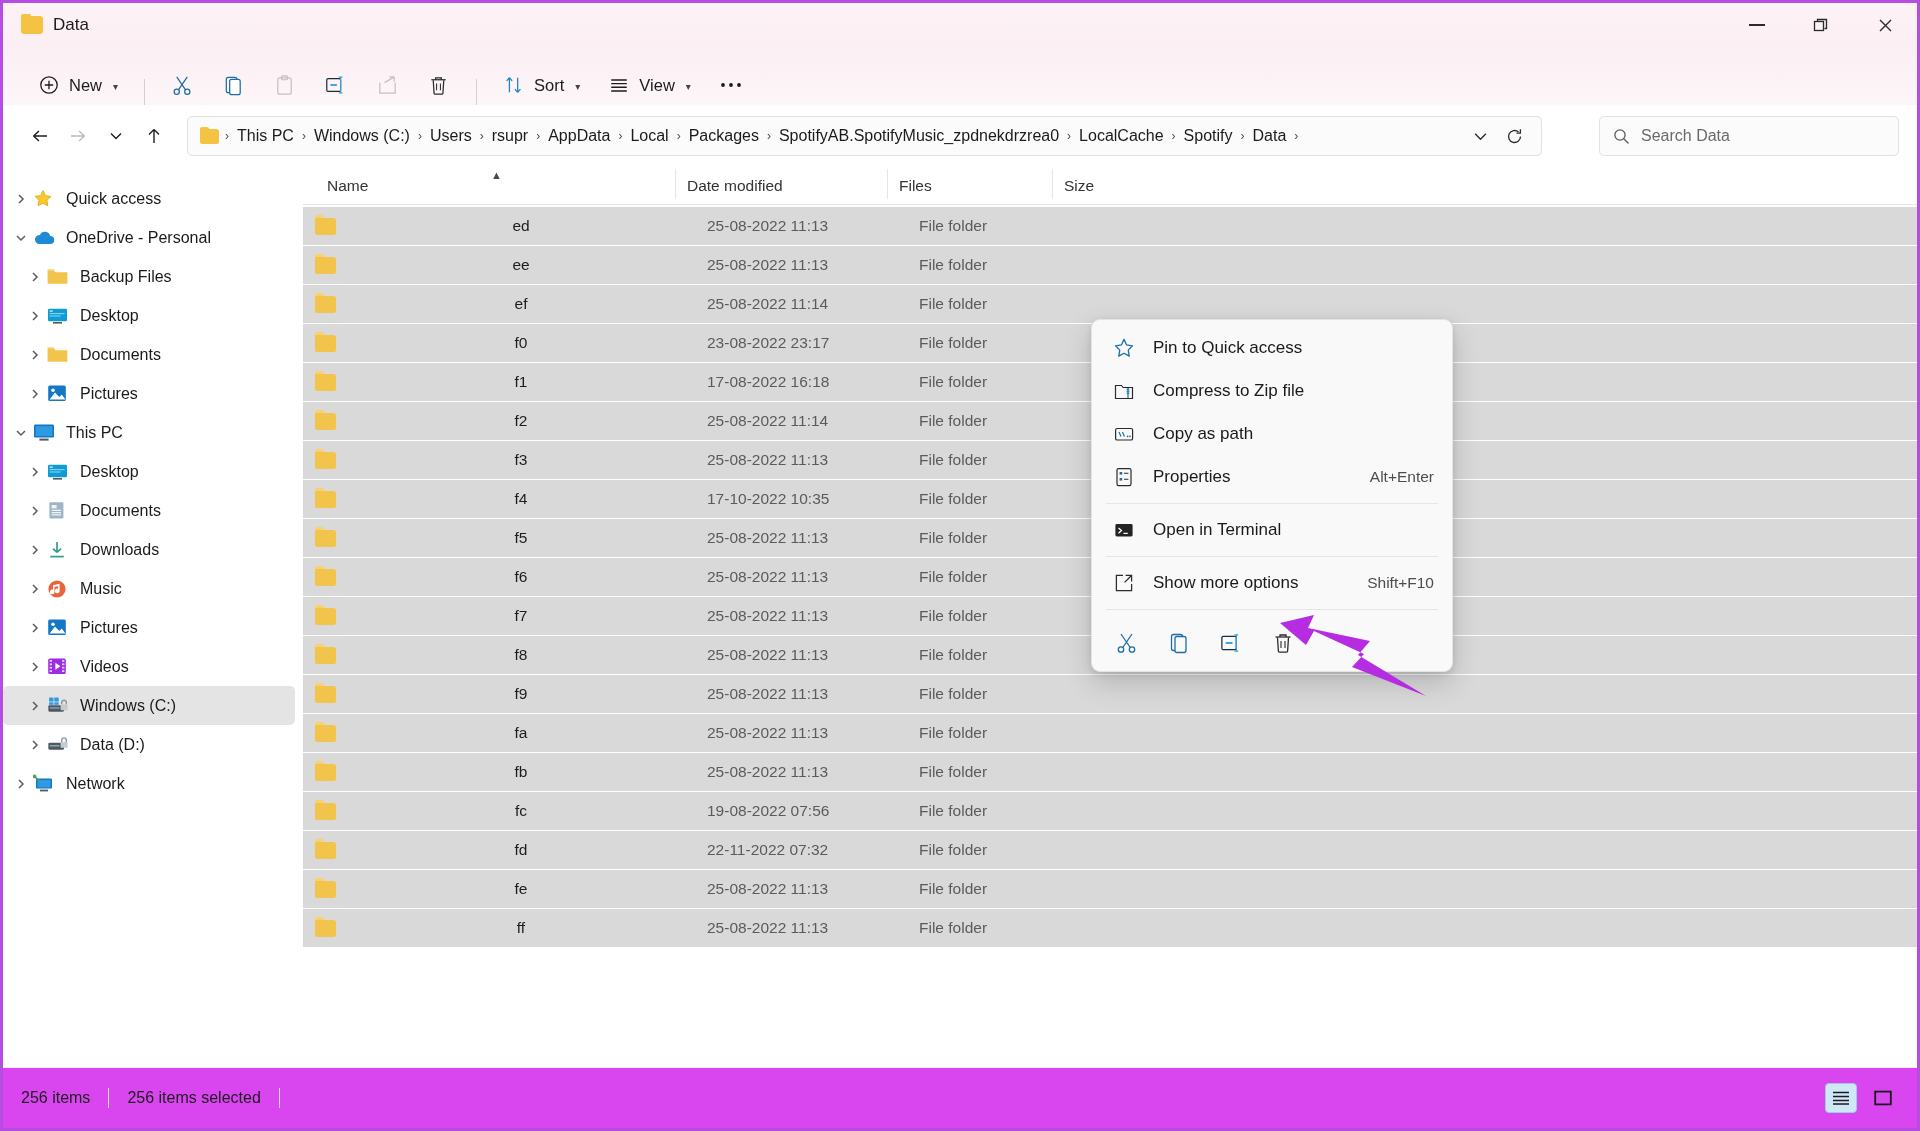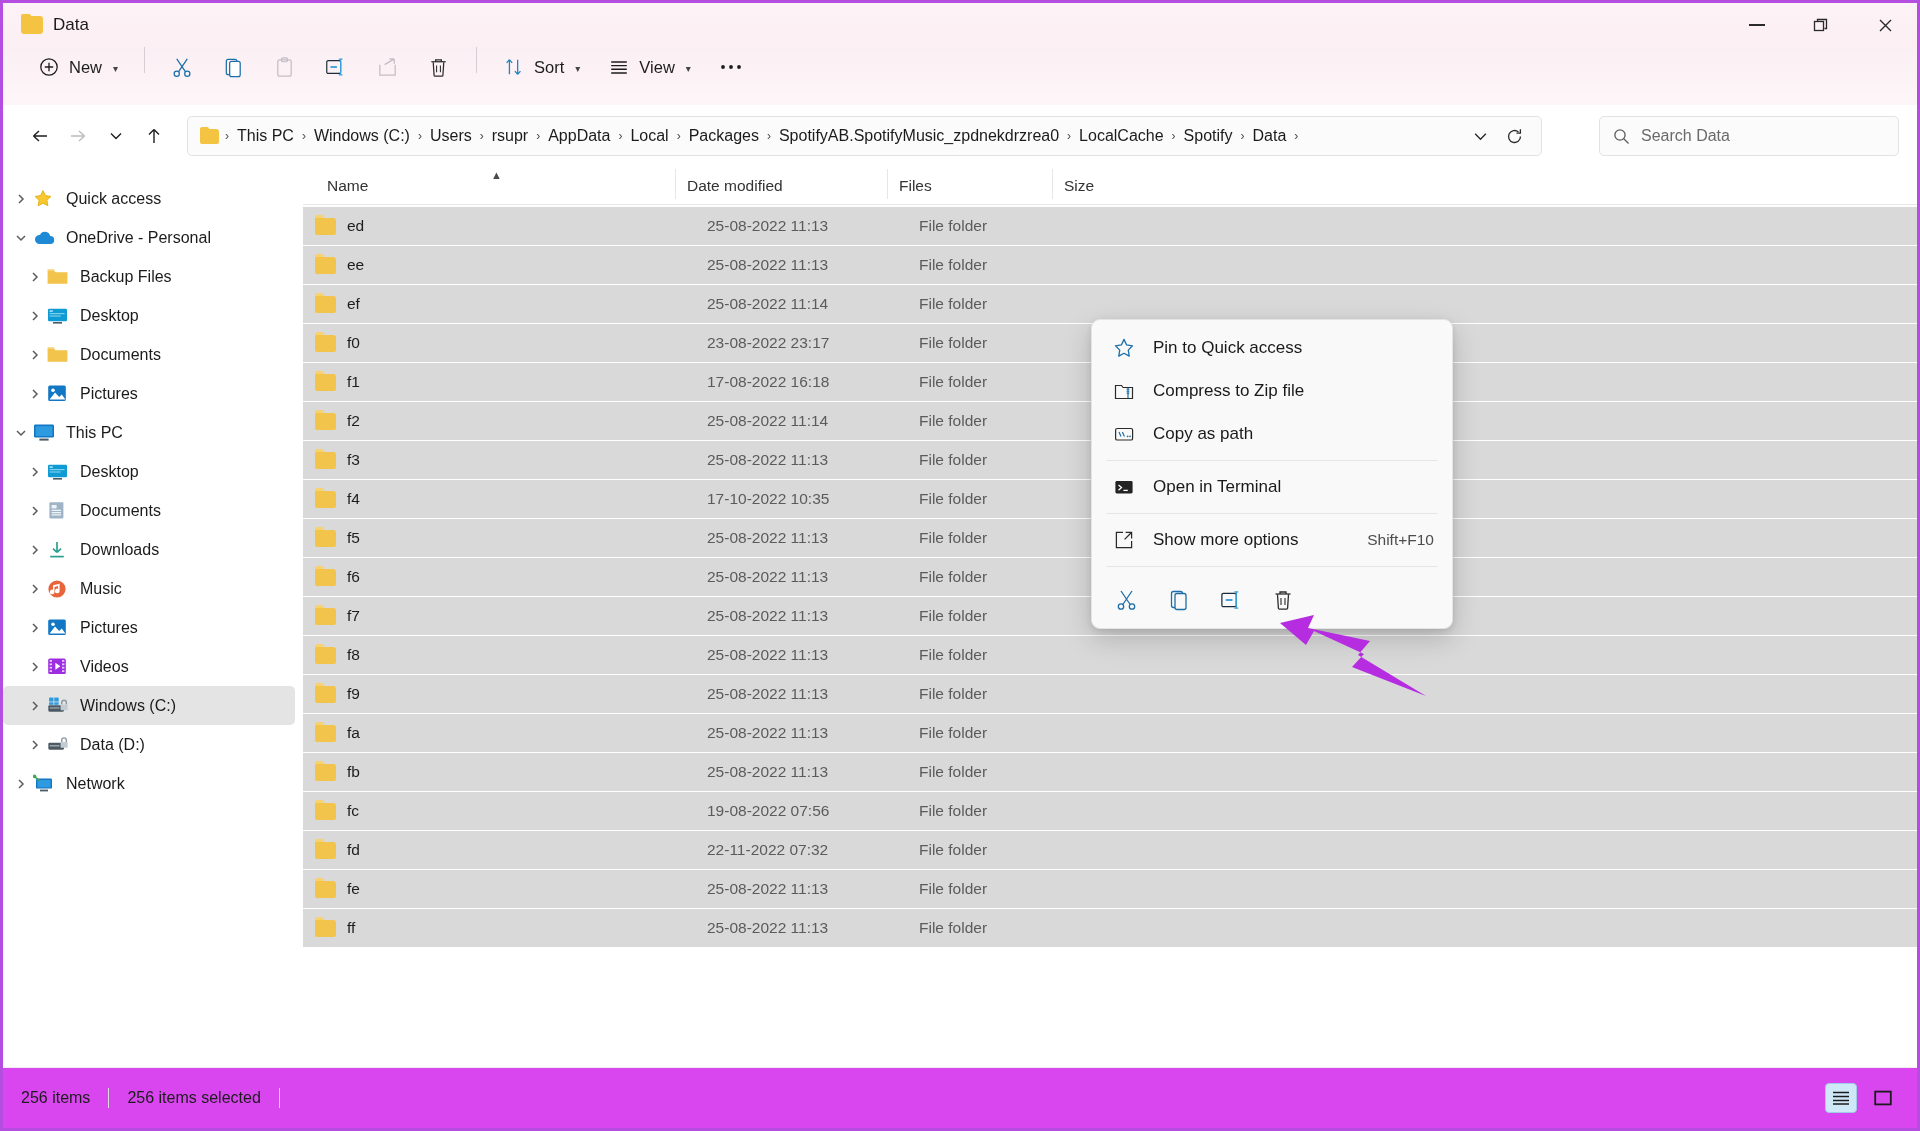--- a/index.html
+++ b/index.html
@@ -41,21 +41,21 @@
   .win-btn {
     width: 64px; height: 44px; display:flex; align-items:center; justify-content:center;
     font-size:18px; color:#2a2a2a;
   }
   .min-glyph { width:16px; height:1.5px; background:#2a2a2a; }
 
   
   .toolbar {
     height: 58px;
     background: linear-gradient(180deg,#fbeff4 0%, #fdf6f8 100%);
-    display:flex; align-items:flex-start; padding: 0 22px; gap: 2px;
+    display:flex; align-items:flex-end; padding: 0 22px; gap: 2px;
   }
   .tb-item {
     height: 40px; display:flex; align-items:center; gap:9px;
     padding: 0 13px; border-radius: 5px; font-size:16.5px; color:#1c1c1c;
     cursor: default;
   }
   .tb-icon-only { padding: 0 13px; }
   .tb-sep { width:1px; height:26px; background:#d8cdd4; margin: 0 11px; }
   .chev { font-size: 10px; color:#444; margin-left:2px; transform: translateY(1px);}
   .disabled { opacity: 0.38; }
@@ -133,21 +133,21 @@
   .row {
     display:flex; align-items:center; height: 38px; margin-bottom: 1px;
     padding-left: 12px; background:#d9d9d9;
   }
   .rowfolder { width:21px; height:17px; position:relative; margin-right:11px; flex:none;}
   .rowfolder .back{position:absolute;left:0;top:0;width:21px;height:17px;background:#f2c44c;border-radius:1px 3px 2px 2px;}
   .rowfolder .tab{position:absolute;left:0;top:-3px;width:9px;height:5px;background:#f6d272;border-radius:2px 2px 0 0;}
   .cell { font-size:15.5px; color:#1d1d1d; }
   .cell.date { color:#5b5b5b; width: 212px; padding-left:12px;}
   .cell.type { color:#5b5b5b; width:165px; padding-left:12px;}
-  .cell.name { width: 348px; }
+  .cell.name { width: 348px; text-align: center; }
 
   
   .ctxmenu {
     position:absolute; left: 1088px; top: 316px; width: 362px;
     background:#f9f9f9; border:1px solid #e4e4e4; border-radius: 9px;
     box-shadow: 0 10px 28px rgba(0,0,0,0.18), 0 2px 6px rgba(0,0,0,0.10);
     padding: 6px 4px 0 4px; z-index: 40;
   }
   .ctxitem {
     height: 42px; display:flex; align-items:center; border-radius:5px;
@@ -854,20 +854,32 @@
           <rect x="2.6" y="5.5" width="17" height="11.5" rx="1.6" fill="none" stroke="#2b2b2b" stroke-width="1.2"></rect>
           <path d="M6 9l2 4.5M9.4 9l2 4.5" stroke="#1b6ea8" stroke-width="1.2"></path>
           <circle cx="14.6" cy="13.3" r="0.85" fill="#1b6ea8"></circle>
           <circle cx="17" cy="13.3" r="0.85" fill="#1b6ea8"></circle>
         </svg>
       </span>
       <span class="ctxlabel">Copy as path</span>
       <span class="ctxaccel"></span>
     </div>
 
+    <div class="ctxitem">
+      <span class="ctxicon">
+        <svg width="22" height="22" viewBox="0 0 22 22">
+          <rect x="4" y="2.6" width="14" height="17" rx="1.6" fill="none" stroke="#2b2b2b" stroke-width="1.2"></rect>
+          <rect x="6.6" y="6" width="2.6" height="2.6" fill="#1b6ea8"></rect>
+          <rect x="6.6" y="12" width="2.6" height="2.6" fill="#1b6ea8"></rect>
+          <path d="M11 7.3h4.4M11 13.3h4.4" stroke="#2b2b2b" stroke-width="1.1"></path>
+        </svg>
+      </span>
+      <span class="ctxlabel">Properties</span>
+      <span class="ctxaccel">Alt+Enter</span>
+    </div>
 
     <div class="ctxsep"></div>
 
     <div class="ctxitem">
       <span class="ctxicon">
         <svg width="22" height="22" viewBox="0 0 22 22">
           <rect x="2.4" y="5" width="17.2" height="12.4" rx="1.4" fill="#232323"></rect>
           <path d="M5.5 9l3 2.6-3 2.6" fill="none" stroke="#fff" stroke-width="1.3"></path>
           <path d="M10.4 14.4h4.4" stroke="#fff" stroke-width="1.3"></path>
         </svg>

